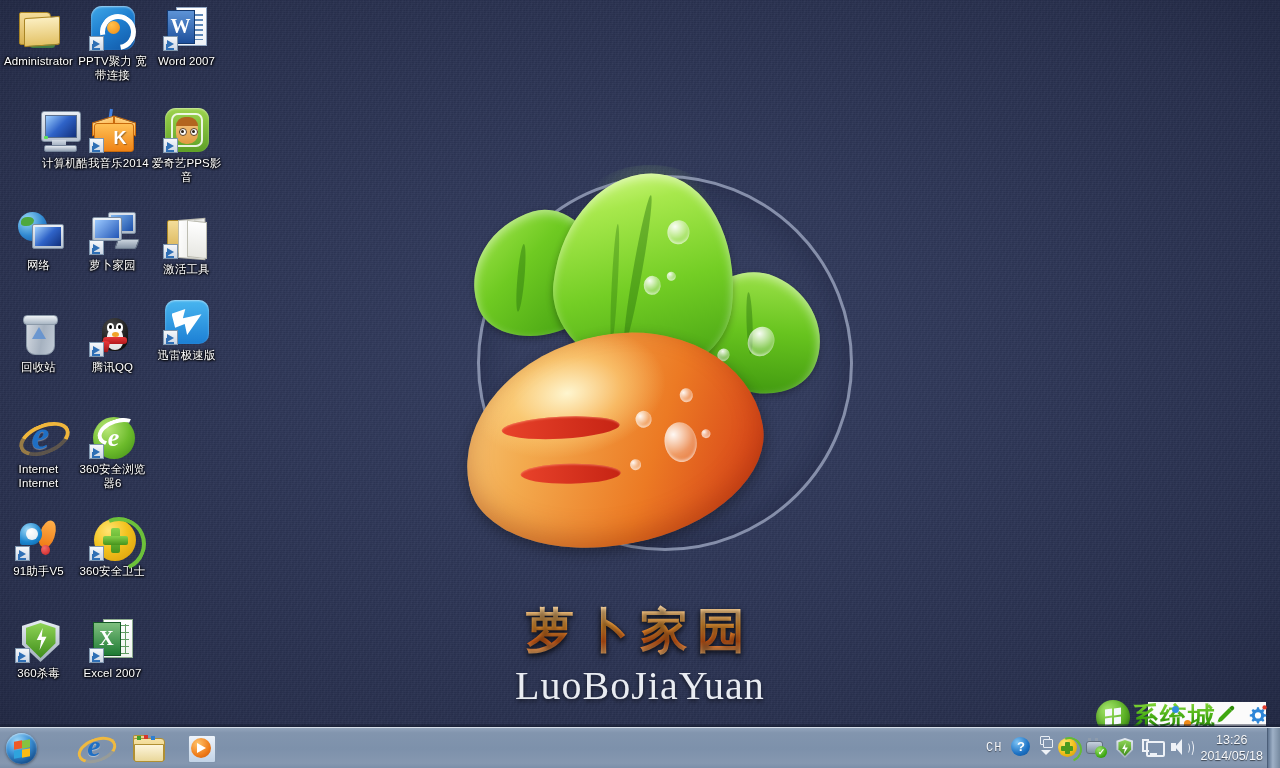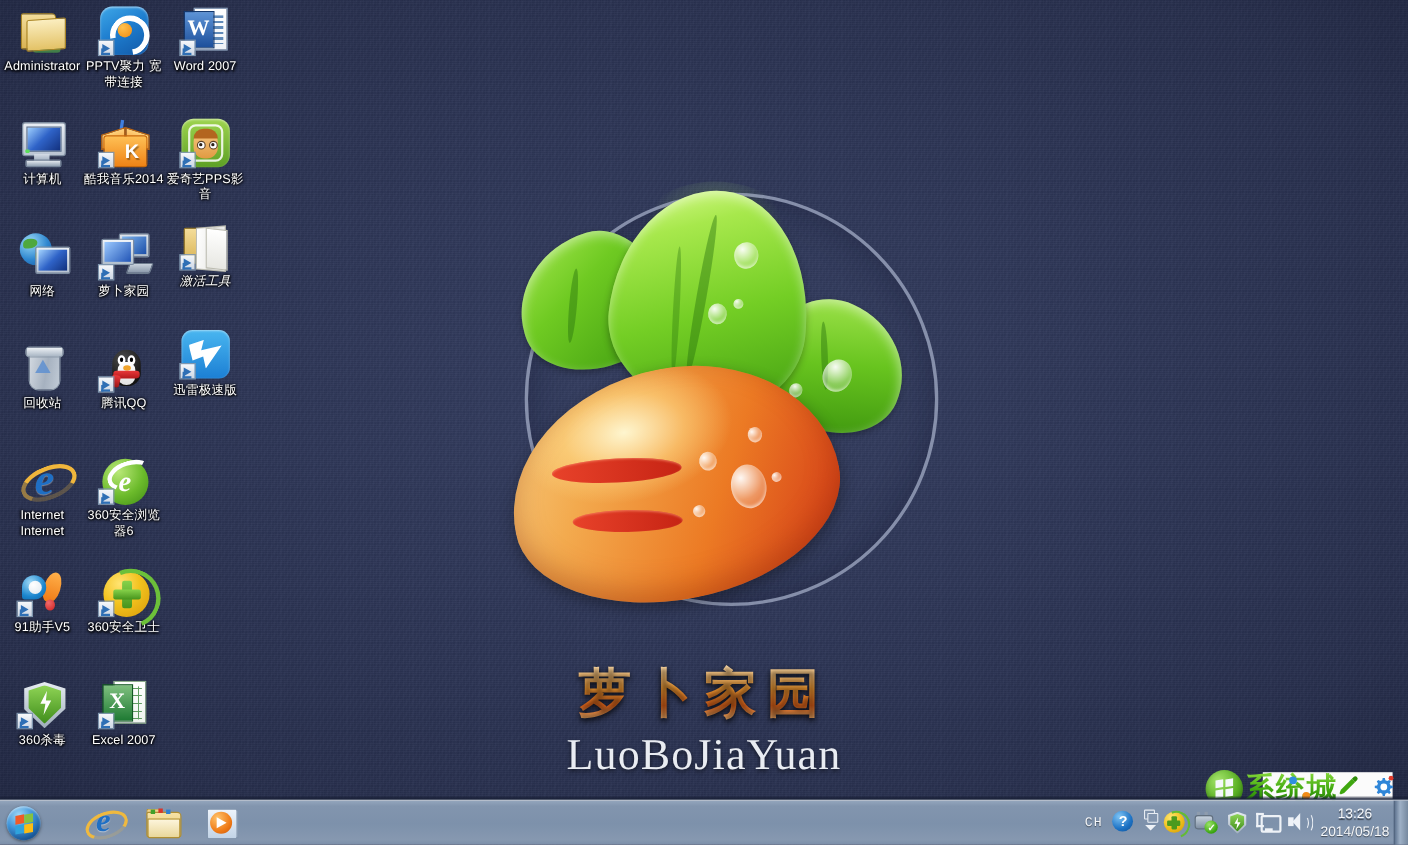--- a/index.html
+++ b/index.html
@@ -1000,21 +1000,21 @@
         <div class="art-word">
           <div class="word-doc"></div>
             <div class="word-lines"></div>
             <div class="word-badge">W</div>
         </div>
         <div class="shortcut-arrow"></div>
       </div>
       <div class="icon-label">Word 2007</div>
     </div>
 
-    <div class="icon-cell" style="left:1px;top:102px;">
+    <div class="icon-cell" style="left:1px;top:102px;padding-left:21px;">
       <div class="icon-art">
         <div class="art-computer">
           <div class="monitor-body">
               <div class="monitor-screen"></div>
             </div>
           <div class="monitor-led"></div>
           <div class="monitor-stand"></div>
             <div class="monitor-base"></div>
         </div>
       </div>
@@ -1073,21 +1073,21 @@
           <div class="bb-modem"></div>
           <div class="bb-mon-front">
               <div class="bb-mon-front-s"></div>
             </div>
         </div>
         <div class="shortcut-arrow"></div>
       </div>
       <div class="icon-label">萝卜家园</div>
     </div>
 
-    <div class="icon-cell" style="left:149px;top:195px;font-style:italic;">
+    <div class="icon-cell" style="left:149px;top:208px;">
       <div class="icon-art">
         <div class="art-folder-open">
           <div class="folder-back"></div>
           <div class="folder-pages"></div>
           <div class="folder-pages2"></div>
         </div>
         <div class="shortcut-arrow"></div>
       </div>
       <div class="icon-label">激活工具</div>
     </div>

